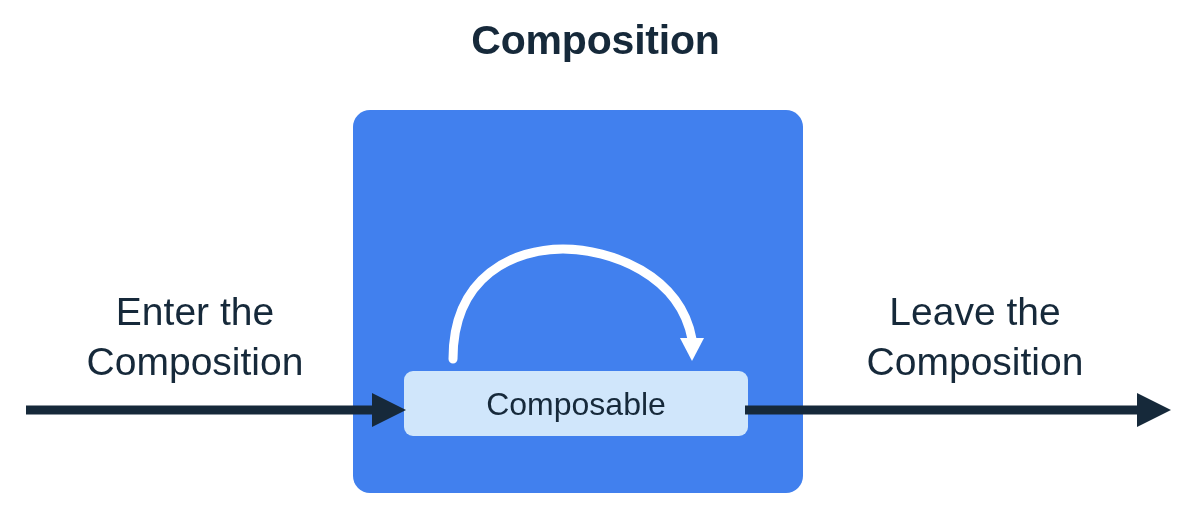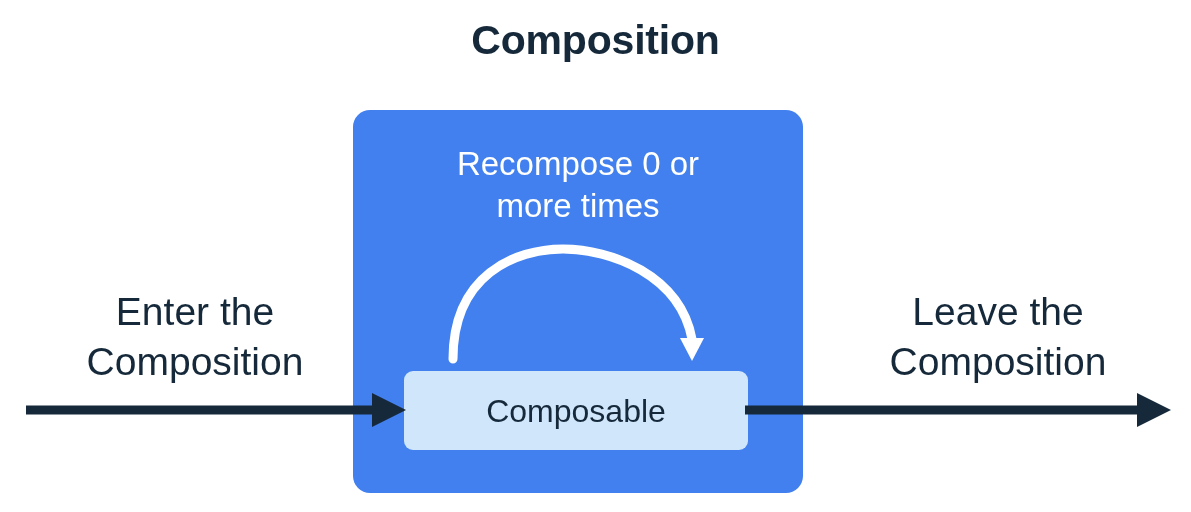--- a/index.html
+++ b/index.html
@@ -68,21 +68,21 @@
     height: 140px;
     pointer-events: none;
   }
 
   
   .composable-box {
     position: absolute;
     left: 404px;
     top: 371px;
     width: 344px;
-    height: 79px;
+    height: 65px;
     background: #d0e6fb;
     border-radius: 9px;
     display: flex;
     align-items: center;
     justify-content: center;
   }
   .composable-label {
     font-size: 32px;
     color: #16293a;
     line-height: 1;
@@ -96,21 +96,21 @@
     color: #16293a;
     line-height: 1.28;
     white-space: pre-line;
   }
   .side-label.enter {
     left: 35px;
     top: 287px;
     width: 320px;
   }
   .side-label.leave {
-    left: 838px;
+    left: 815px;
     top: 287px;
     width: 320px;
   }
 
   
   .flow-arrow {
     position: absolute;
     pointer-events: none;
   }
   .flow-arrow.enter-arrow {
@@ -134,22 +134,20 @@
   <div class="title">Composition</div>
 
   <div class="side-label enter">Enter the
 Composition</div>
 
   <div class="side-label leave">Leave the
 Composition</div>
 
   <div class="composition-box"></div>
 
-  <div class="recompose-label">Recompose 0 or
-more times</div>
 
   <svg class="recompose-arc" viewBox="0 0 300 140">
     <path d="M 23 124 C 23 40, 85 14, 133 14 C 181 14, 250 40, 262 104" fill="none" stroke="#ffffff" stroke-width="9" stroke-linecap="round"></path>
     <path d="M 250 103 L 274 103 L 262 126 Z" fill="#ffffff"></path>
   </svg>
 
   <div class="composable-box">
     <span class="composable-label">Composable</span>
   </div>
 

